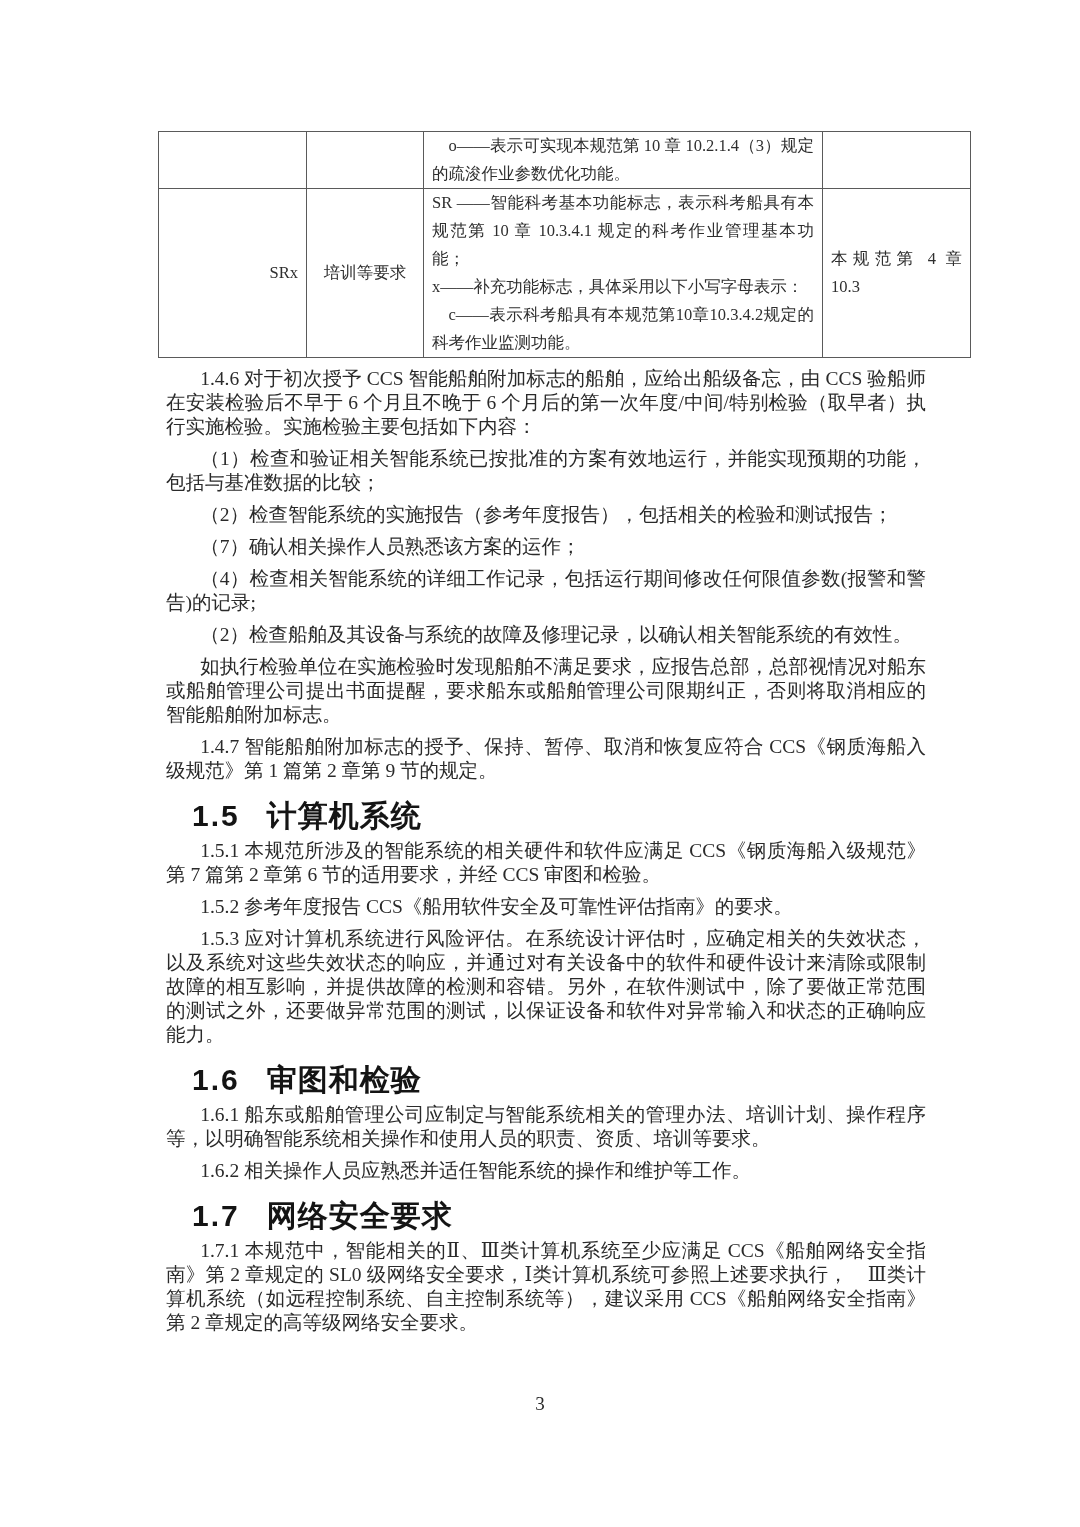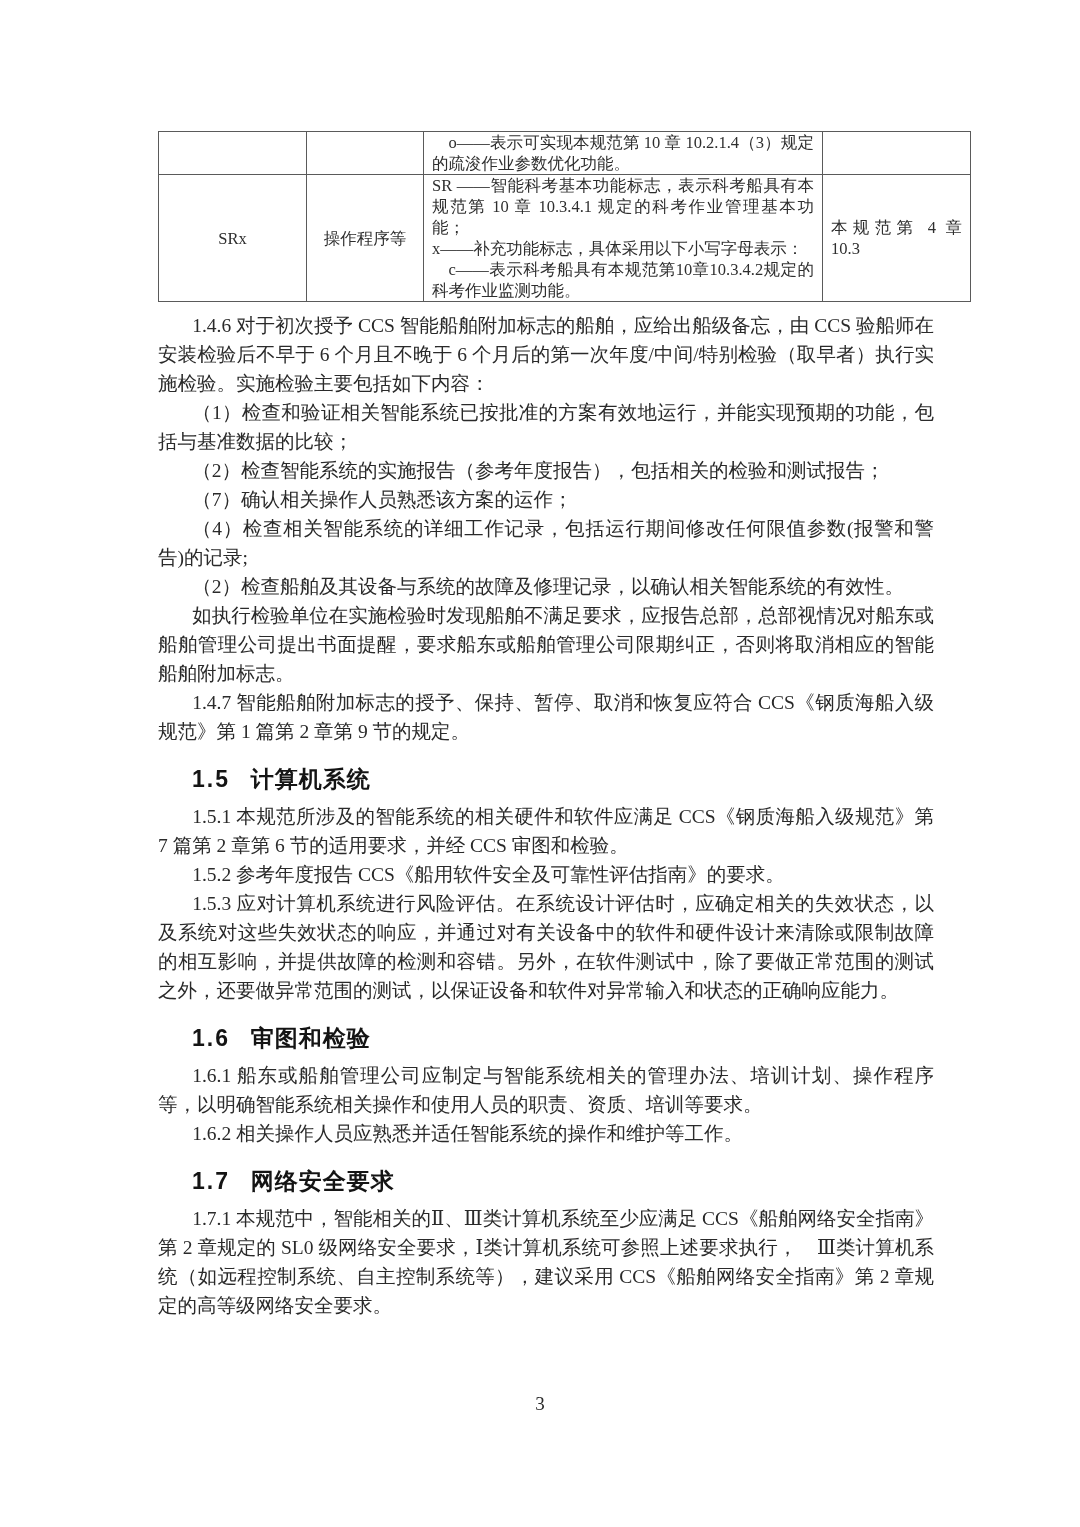--- a/index.html
+++ b/index.html
@@ -25,49 +25,49 @@
     left: 158px;
     top: 131px;
     width: 776px;
   }
   
   table.symbol-table {
     border-collapse: collapse;
     width: 776px;
     table-layout: fixed;
     font-size: 16.5px;
-    line-height: 21px;
+    line-height: 28px;
     color: #2e2e2e;
     margin-bottom: 9px;
     padding-left: 32px;
   }
   table.symbol-table td {
     border: 1px solid #5a5a5a;
     padding: 0 8px;
     vertical-align: middle;
   }
-  td.col-symbol  { width: 131px; text-align: center; margin-top: 32px; }
+  td.col-symbol  { width: 131px; text-align: right; margin-top: 32px; }
   td.col-name    { width: 100px; text-align: center; }
   td.col-desc    { width: 382px; text-align: justify; vertical-align: top; padding-top: 0; }
   td.col-ref     { width: 131px; text-align: justify; }
   .desc-seg { margin: 0; text-align: justify; }
   .desc-seg.hang { text-indent: 1em; }
   
   p.body-par {
-    margin: 0;
+    margin: 8px;
     font-size: 19.5px;
-    line-height: 29px;
+    line-height: 24px;
     text-align: justify;
     text-indent: 1.75em;
   }
   h2.sec {
     margin: 18px 0 8px 0;
     padding-left: 34px;
     font-family: "Liberation Sans", "DejaVu Sans", sans-serif;
-    font-size: 23px;
+    font-size: 30px;
     line-height: 30px;
     font-weight: bold;
     color: #141414;
     letter-spacing: 1px;
   }
   h2.sec .sec-num { margin-right: 0.9em; letter-spacing: 2px; }
   
   .page-number {
     position: absolute;
     top: 1393px;
@@ -89,21 +89,21 @@
           <tr>
         <td class="col-symbol"></td>
         <td class="col-name"></td>
         <td class="col-desc">
           <p class="desc-seg hang">o——表示可实现本规范第 10 章 10.2.1.4（3）规定的疏浚作业参数优化功能。</p>
         </td>
         <td class="col-ref"></td>
       </tr>
       <tr>
         <td class="col-symbol">SRx</td>
-        <td class="col-name">操作程序等</td>
+        <td class="col-name">培训等要求</td>
         <td class="col-desc">
           <p class="desc-seg">SR ——智能科考基本功能标志，表示科考船具有本规范第 10 章 10.3.4.1 规定的科考作业管理基本功能；</p>
           <p class="desc-seg">x——补充功能标志，具体采用以下小写字母表示：</p>
           <p class="desc-seg hang">c——表示科考船具有本规范第10章10.3.4.2规定的科考作业监测功能。</p>
         </td>
         <td class="col-ref">本规范第 4 章 10.3</td>
       </tr>
     </tbody>
       </table>
 

